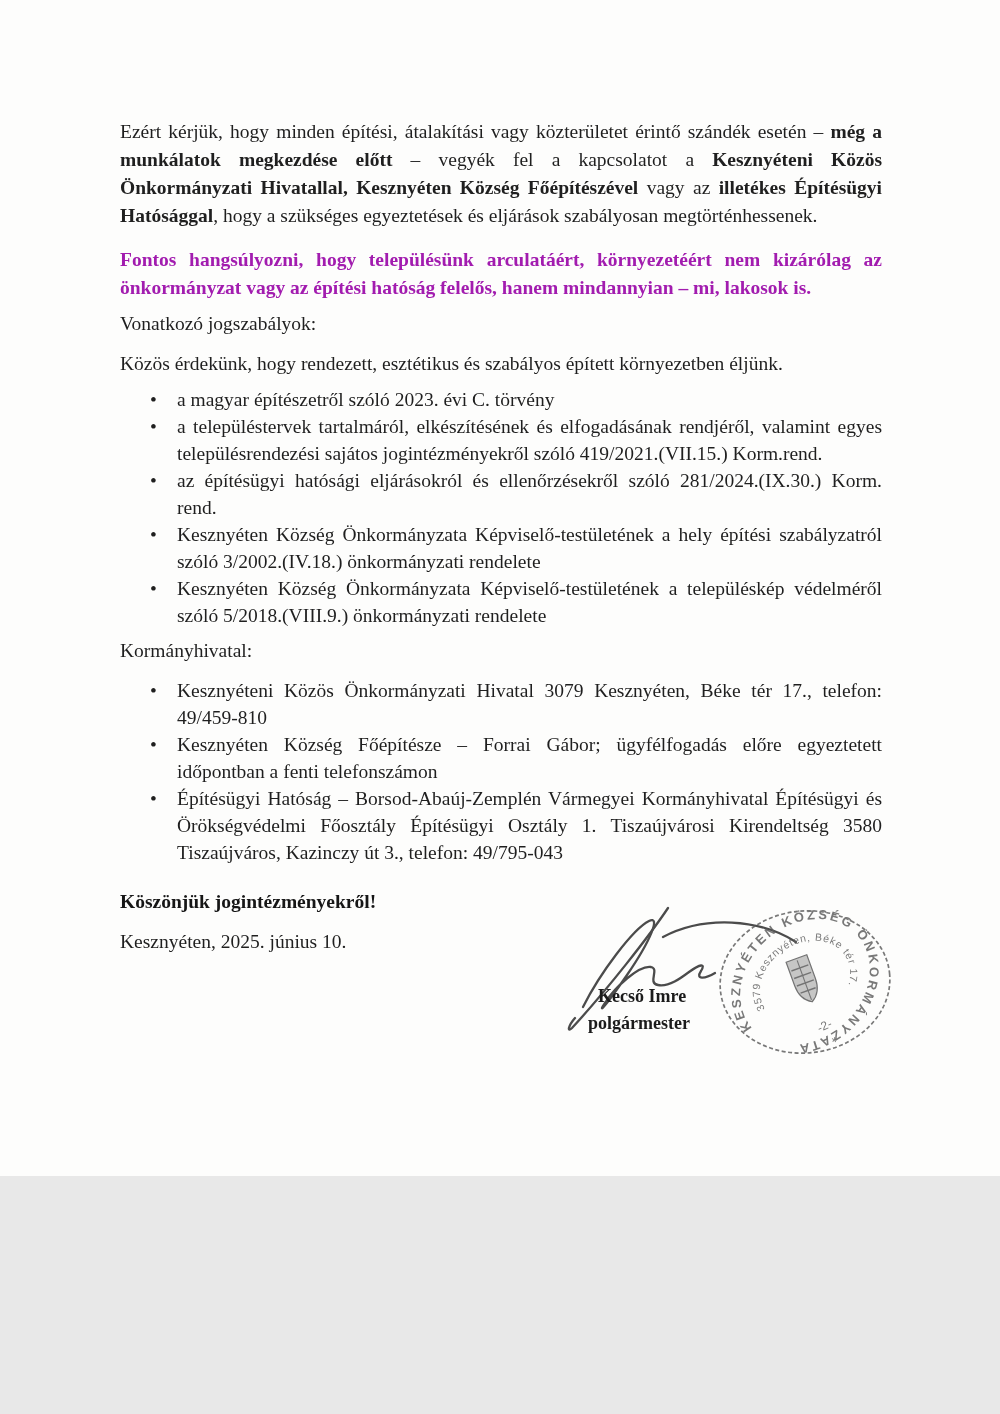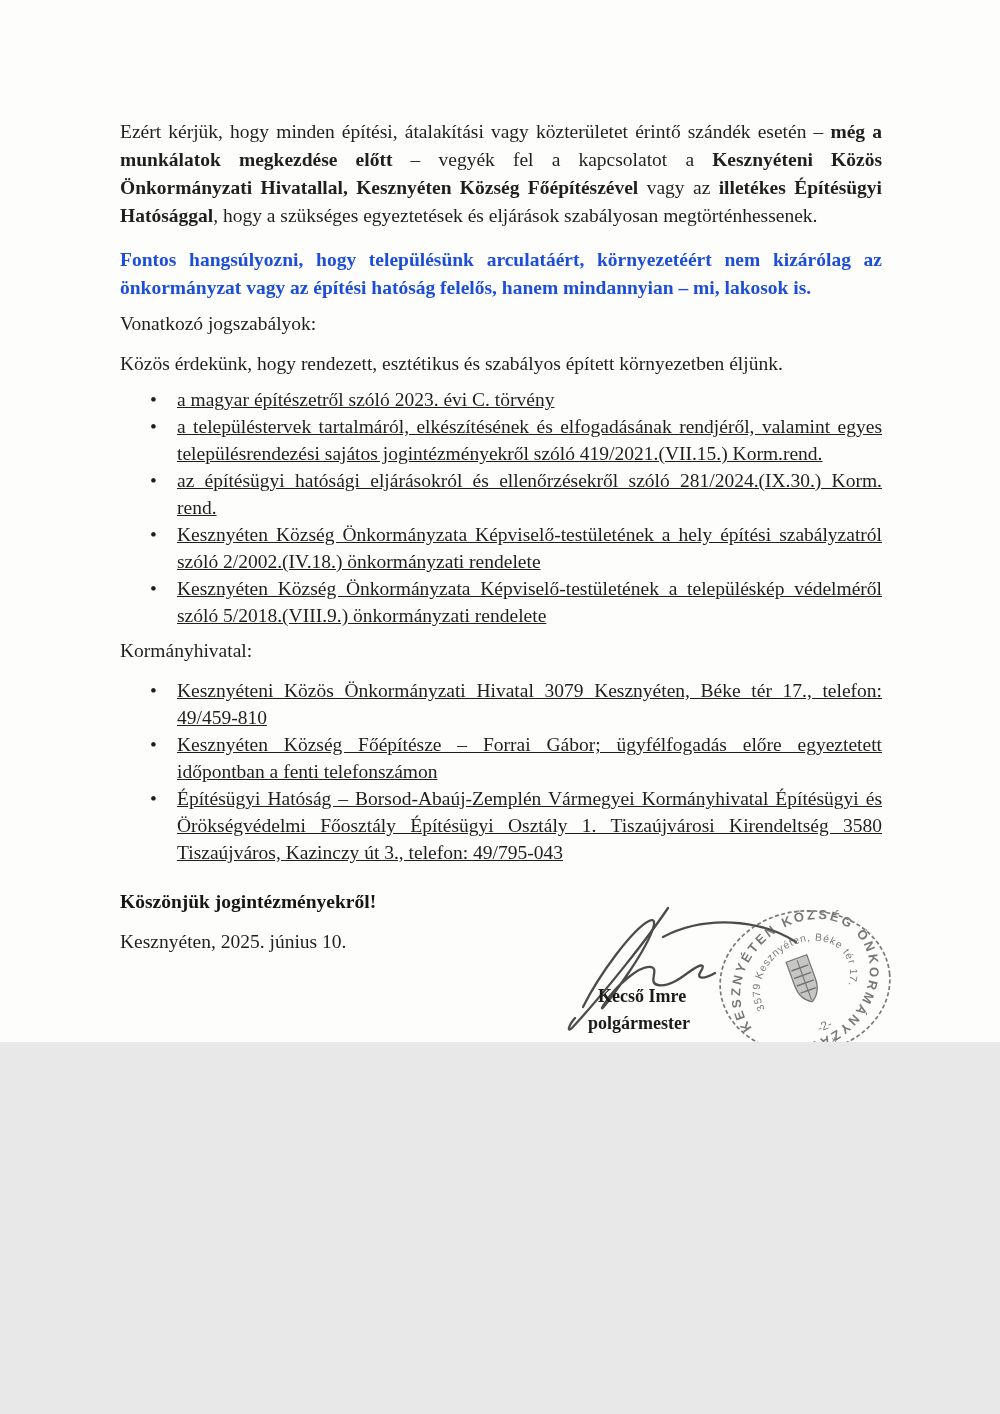--- a/index.html
+++ b/index.html
@@ -1,40 +1,40 @@
 <!DOCTYPE html>
 <html><head>
 <meta charset="utf-8">
 <style>
   html, body { margin:0; padding:0; background:#e8e8e8; }
   .page {
     position:relative;
-    width:1000px; height:1042px;
+    width:1000px; height:1176px;
     margin:0 auto;
     background:#fdfdfc;
     font-family:"Liberation Serif","DejaVu Serif",serif;
     color:#1f1f1f;
     overflow:hidden;
   }
   .body-text {
     position:absolute;
     left:120px; top:118px; width:762px;
     font-size:19.5px; line-height:28px;
   }
   .para { margin:0; text-align:justify; }
   .intro { margin-bottom:16px; }
-  .strong-para { font-weight:bold; margin-bottom:8px; color:#1d4ed8; }
+  .strong-para { font-weight:bold; margin-bottom:8px; color:#a21caf; }
   .common { margin-bottom:8px; }
   .heading-line { text-align:left; margin-bottom:12px; }
   .list {
     list-style:none; margin:0 0 8px 0; padding:0 0 0 57px;
     line-height:27px;
   }
   .contacts-list { margin-bottom:12px; }
-  .list-item { position:relative; text-align:justify;text-decoration:underline; }
+  .list-item { position:relative; text-align:justify; }
   .list-item::before {
     content:"\2022";
     position:absolute; left:-27px; top:0;
     font-size:19.5px;
   }
   .contacts-head { margin-top:0; margin-bottom:12px; text-align:left; }
   .closing { font-weight:bold; text-align:left; margin-top:22px; margin-bottom:12px; color:#161616; }
   .dateline { text-align:left; }
 
   .signature-svg {
@@ -70,21 +70,21 @@
     <p class="para strong-para">Fontos hangsúlyozni, hogy településünk arculatáért, környezetéért nem kizárólag az önkormányzat vagy az építési hatóság felelős, hanem mindannyian – mi, lakosok is.</p>
 
     <p class="para heading-line">Vonatkozó jogszabályok:</p>
 
     <p class="para common">Közös érdekünk, hogy rendezett, esztétikus és szabályos épített környezetben éljünk.</p>
 
     <ul class="list">
       <li class="list-item"><span>a magyar építészetről szóló 2023. évi C. törvény</span></li>
       <li class="list-item"><span>a településtervek tartalmáról, elkészítésének és elfogadásának rendjéről, valamint egyes településrendezési sajátos jogintézményekről szóló 419/2021.(VII.15.) Korm.rend.</span></li>
       <li class="list-item"><span>az építésügyi hatósági eljárásokról és ellenőrzésekről szóló 281/2024.(IX.30.) Korm. rend.</span></li>
-      <li class="list-item"><span>Kesznyéten Község Önkormányzata Képviselő-testületének a hely építési szabályzatról szóló 2/2002.(IV.18.) önkormányzati rendelete</span></li>
+      <li class="list-item"><span>Kesznyéten Község Önkormányzata Képviselő-testületének a hely építési szabályzatról szóló 3/2002.(IV.18.) önkormányzati rendelete</span></li>
       <li class="list-item"><span>Kesznyéten Község Önkormányzata Képviselő-testületének a településkép védelméről szóló 5/2018.(VIII.9.) önkormányzati rendelete</span></li>
     </ul>
 
     <p class="para heading-line contacts-head">Kormányhivatal:</p>
 
     <ul class="list contacts-list">
       <li class="list-item"><span>Kesznyéteni Közös Önkormányzati Hivatal 3079 Kesznyéten, Béke tér 17., telefon: 49/459-810</span></li>
       <li class="list-item"><span>Kesznyéten Község Főépítésze – Forrai Gábor; ügyfélfogadás előre egyeztetett időpontban a fenti telefonszámon</span></li>
       <li class="list-item"><span>Építésügyi Hatóság – Borsod-Abaúj-Zemplén Vármegyei Kormányhivatal Építésügyi és Örökségvédelmi Főosztály Építésügyi Osztály 1. Tiszaújvárosi Kirendeltség 3580 Tiszaújváros, Kazinczy út 3., telefon: 49/795-043</span></li>
     </ul>

